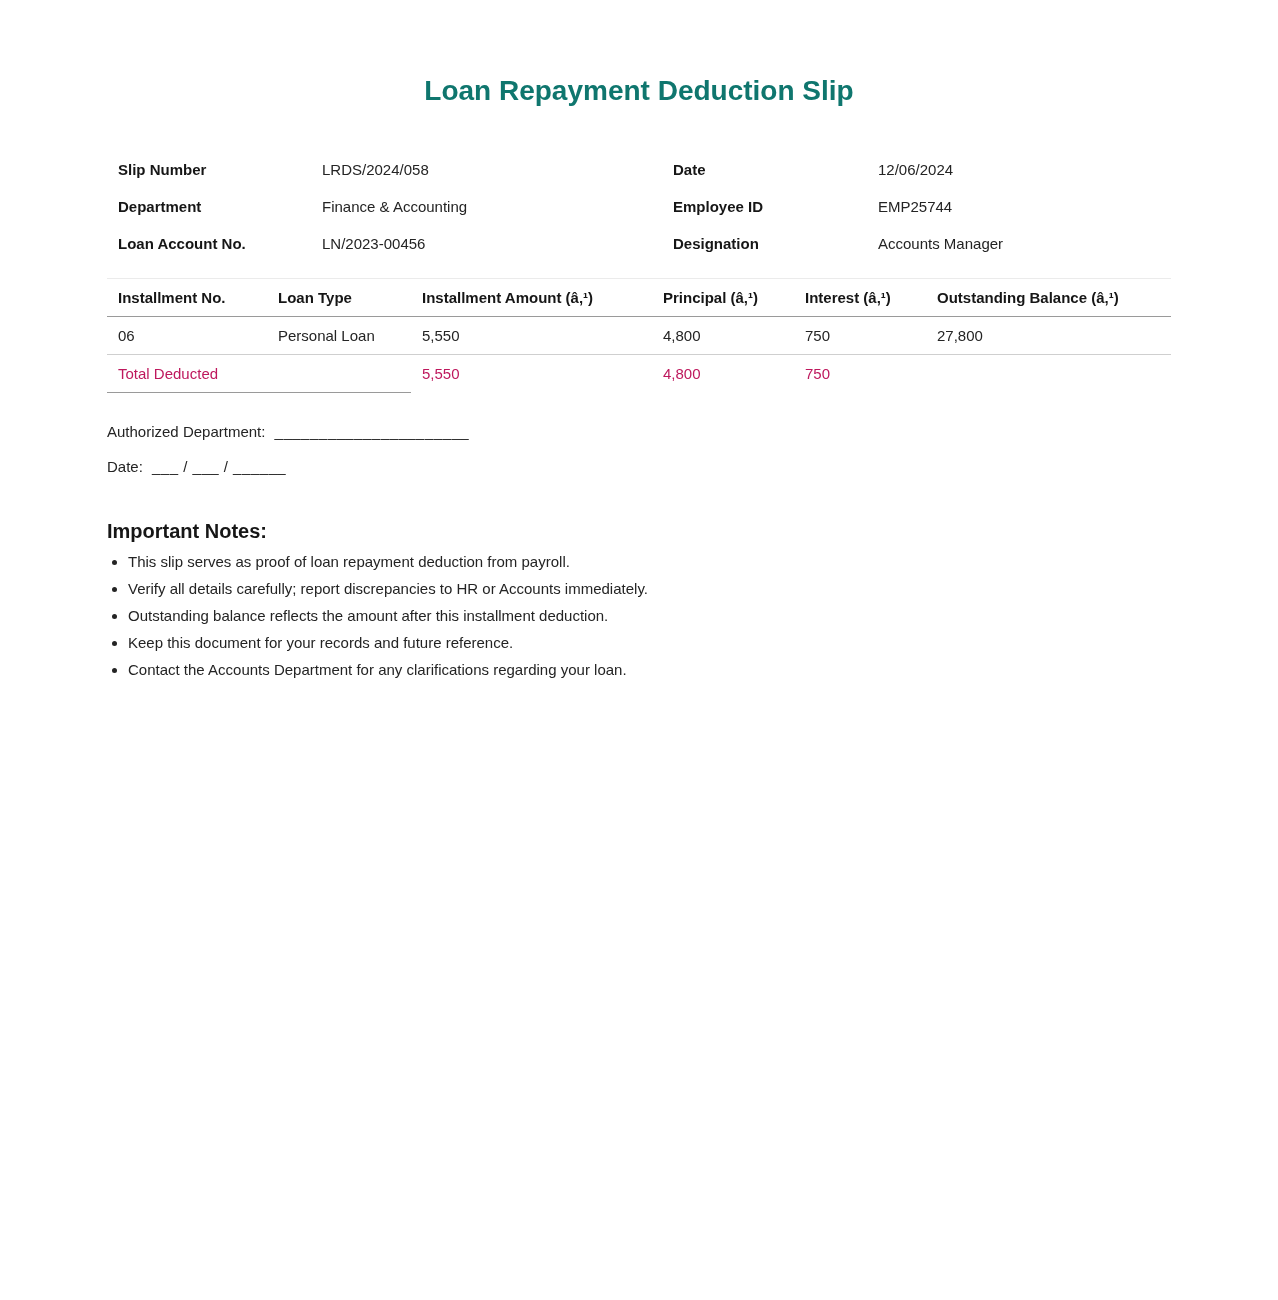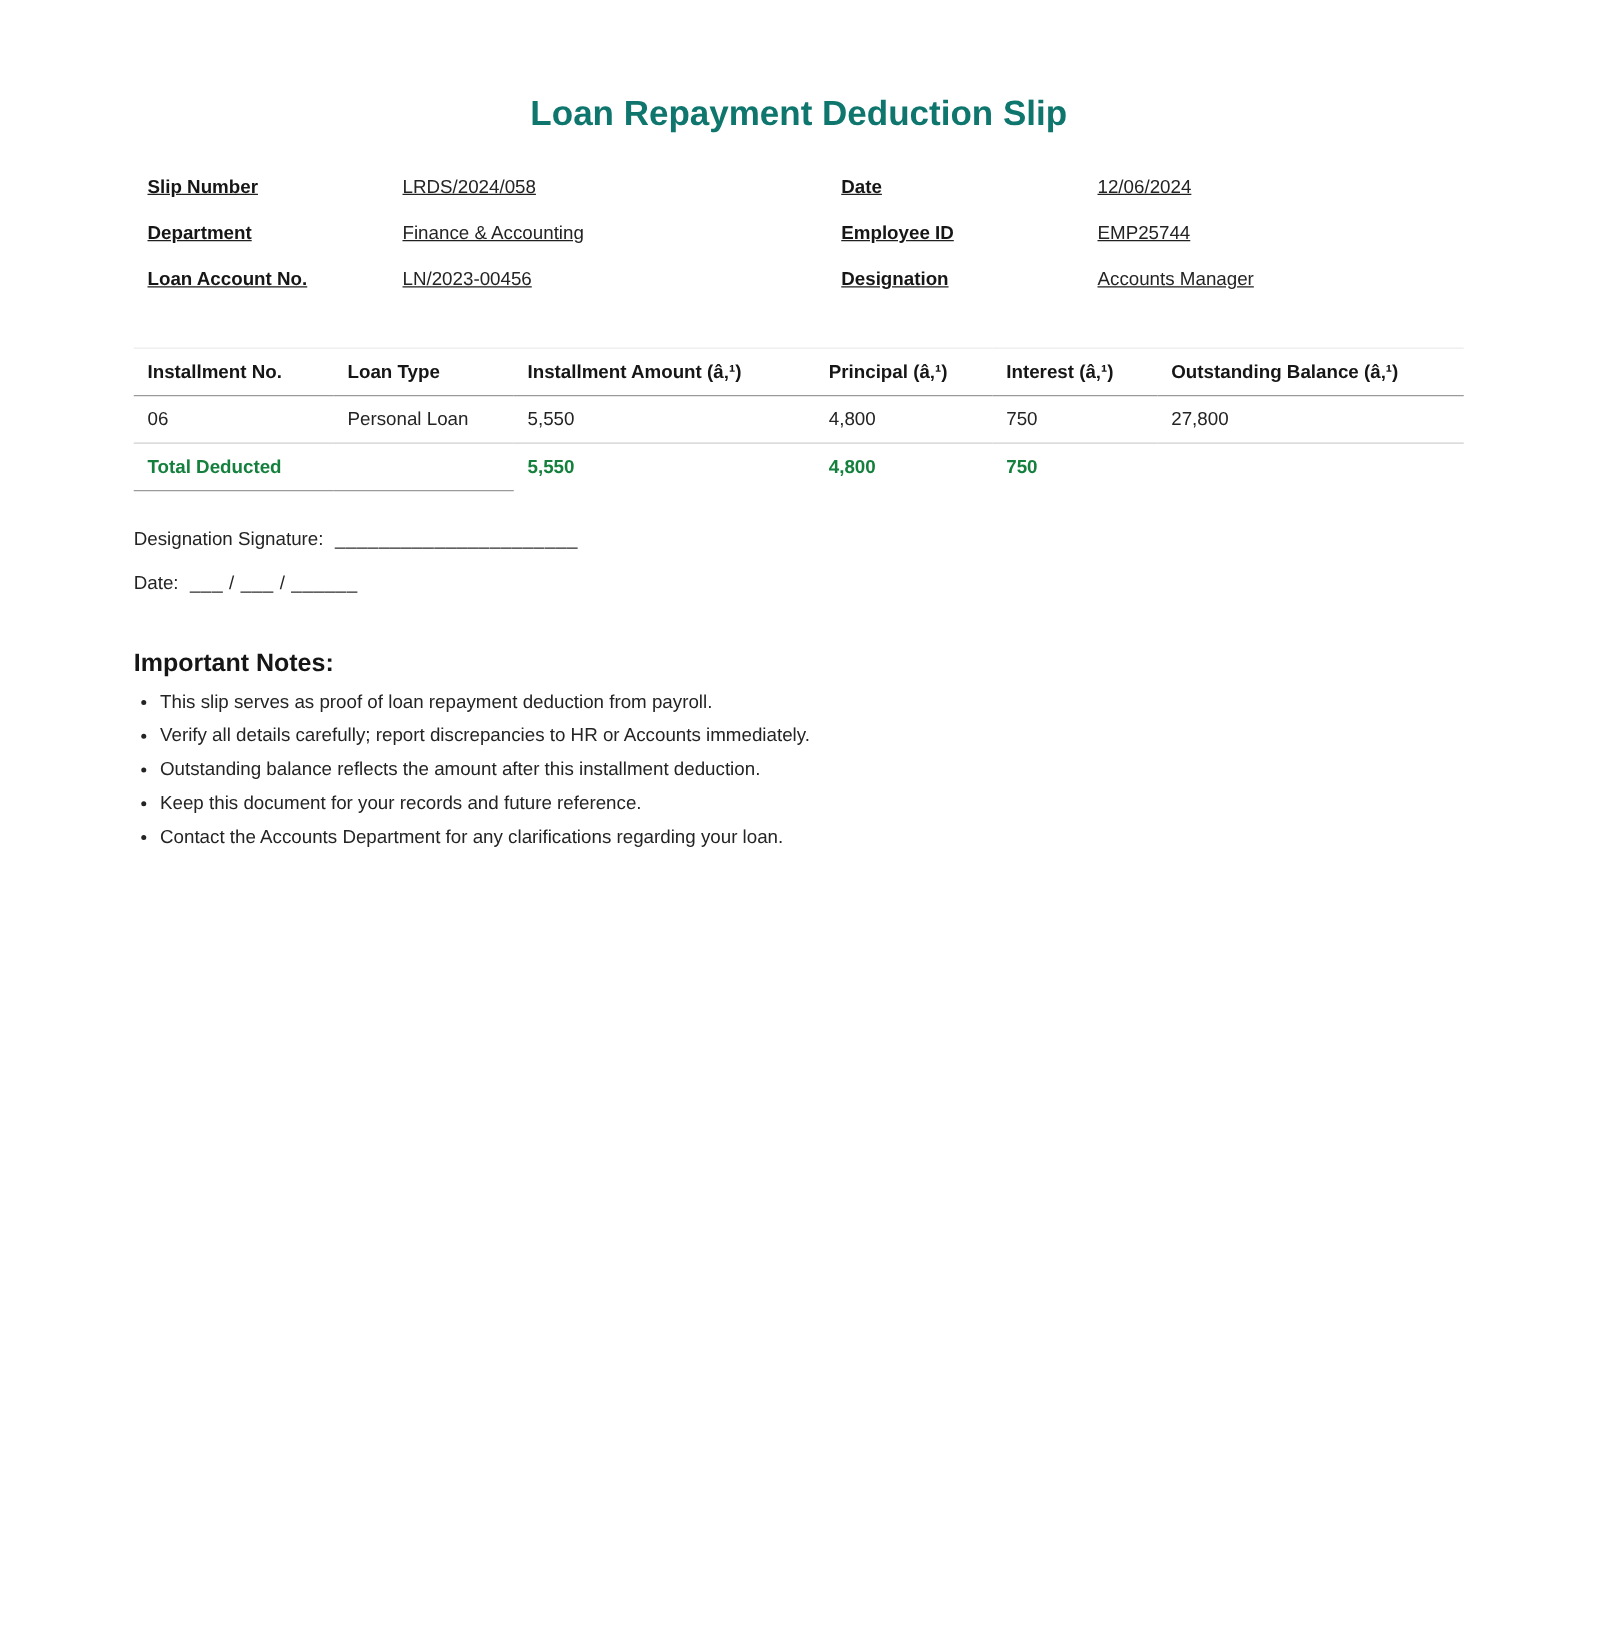--- a/index.html
+++ b/index.html
@@ -35,23 +35,22 @@
   
   .info-grid {
     margin-top: 36px;
     display: flex;
   }
   .info-col-left  { width: 566px; }
   .info-col-right { width: 498px; }
   .info-row {
     height: 37px;
     display: flex;
-    align-items: flex-start;
-    font-size: 15px;
-    text-decoration: underline;
+    align-items: flex-end;
+    font-size: 15px;
   }
   .info-col-left .info-row { padding-left: 11px; }
   .info-label {
     font-weight: 700;
     color: #161616;
   }
   .info-col-left  .info-label { width: 204px; flex: 0 0 204px; }
   .info-col-right .info-label { width: 205px; flex: 0 0 205px; }
   .info-value { color: #242424; }
   
@@ -71,21 +70,21 @@
     line-height: 18px;
     white-space: nowrap;
   }
   .deduction-table td {
     padding: 10px 4px 9px 11px;
     line-height: 18px;
     color: #242424;
     white-space: nowrap;
   }
   .deduction-table tr.data-row td { border-bottom: 1px solid #cfcfcf; }
-  .deduction-table tr.total-row td { font-weight: 700; color: #15803d; }
+  .deduction-table tr.total-row td { font-weight: 400; color: #be185d; }
   .deduction-table tr.total-row td.total-label-cell { border-bottom: 1px solid #9a9a9a; }
   
   .signature-line {
     margin-top: 30px;
     font-size: 15px;
     line-height: 18px;
     color: #242424;
   }
   .date-line {
     margin-top: 17px;
@@ -184,21 +183,21 @@
         <td class="total-label-cell" colspan="2">Total Deducted</td>
         <td>5,550</td>
         <td>4,800</td>
         <td>750</td>
         <td></td>
       </tr>
     </tbody>
   </table>
 
   <div class="signature-line">
-    <span>Designation Signature:</span>
+    <span>Authorized Department:</span>
     <span class="blank-line">______________________</span>
   </div>
   <div class="date-line">
     <span>Date:</span>
     <span class="blank-line">___ / ___ / ______</span>
   </div>
 
   <p class="notes-heading">Important Notes:</p>
   <ul class="notes-list">
     <li>This slip serves as proof of loan repayment deduction from payroll.</li>

